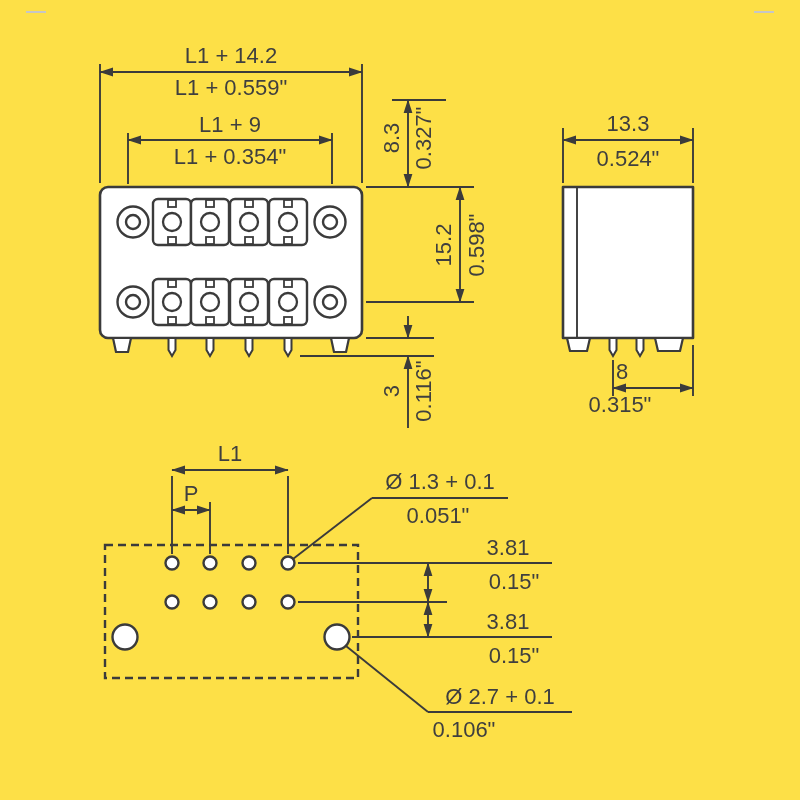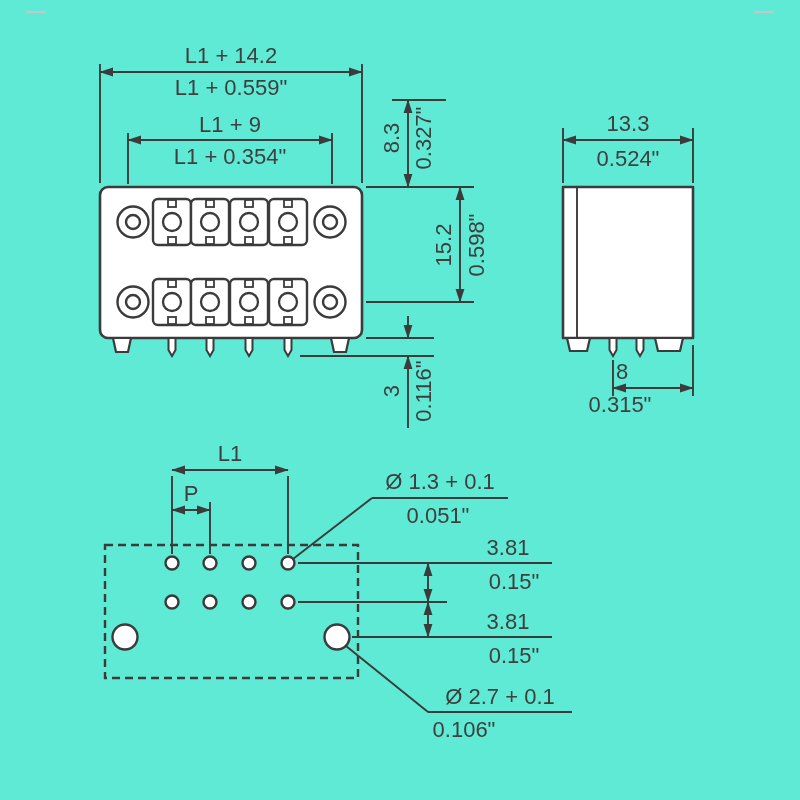--- a/index.html
+++ b/index.html
@@ -1,17 +1,17 @@
 <!DOCTYPE html>
 <html><head>
 <meta charset="utf-8">
 <style>
   html,body{margin:0;padding:0;background:#ffffff;}
   .canvas{
-    width:800px;height:800px;background:#5eead4;position:relative;
+    width:800px;height:800px;background:#fde047;position:relative;
     font-family:"Liberation Sans", sans-serif;overflow:hidden;
   }
   svg text{
     font-family:"Liberation Sans", sans-serif;
     font-size:22px;
     fill:#3f3f3f;
   }
   .ol{fill:#ffffff;stroke:#3b3b3b;stroke-width:2.6;stroke-linejoin:round;}
   .ol2{fill:#ffffff;stroke:#3b3b3b;stroke-width:2.2;stroke-linejoin:round;}
   .dl{stroke:#3b3b3b;stroke-width:1.9;fill:none;}

